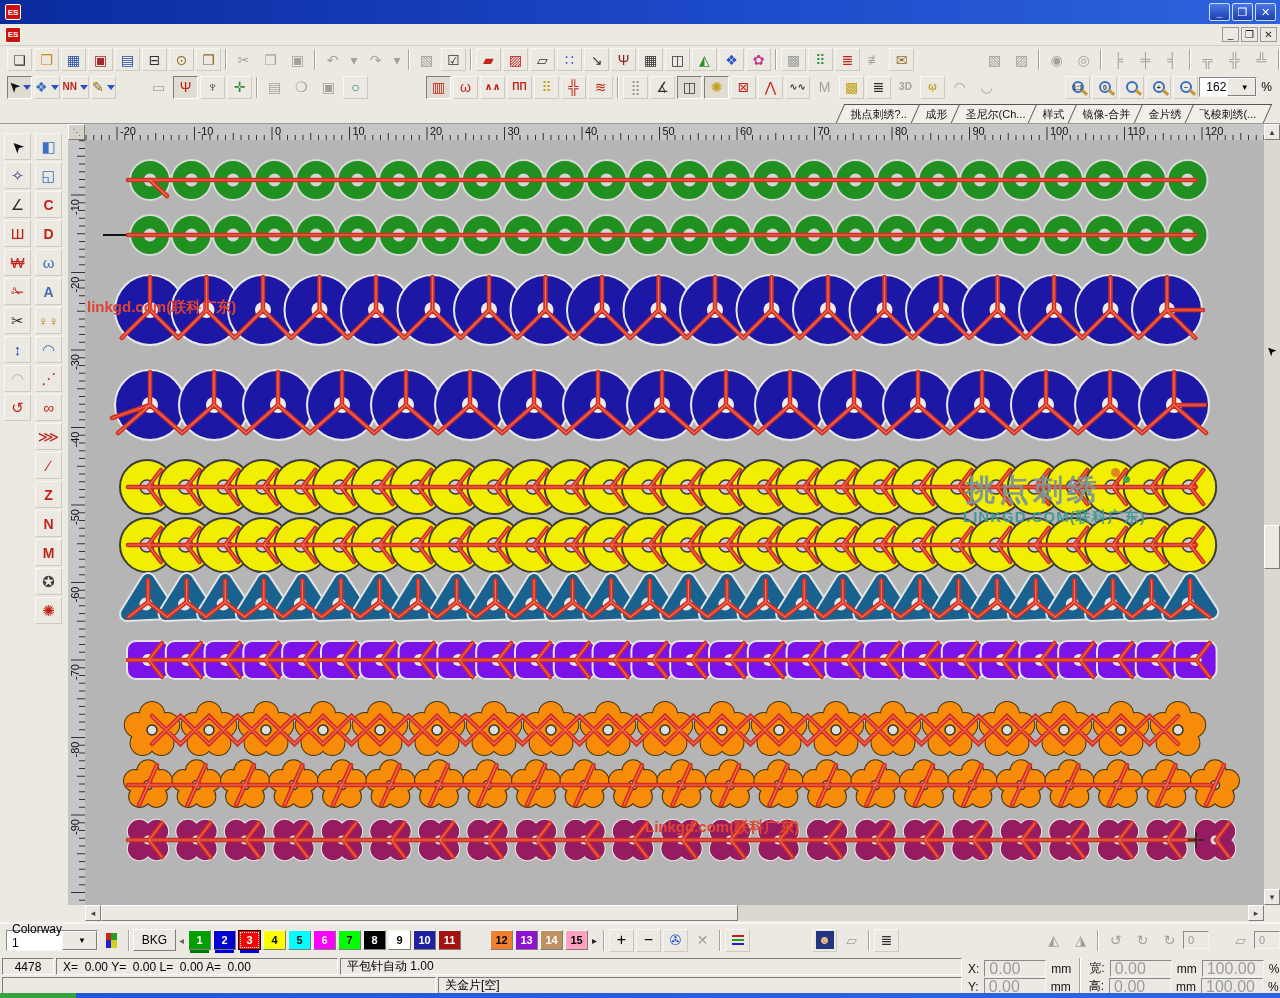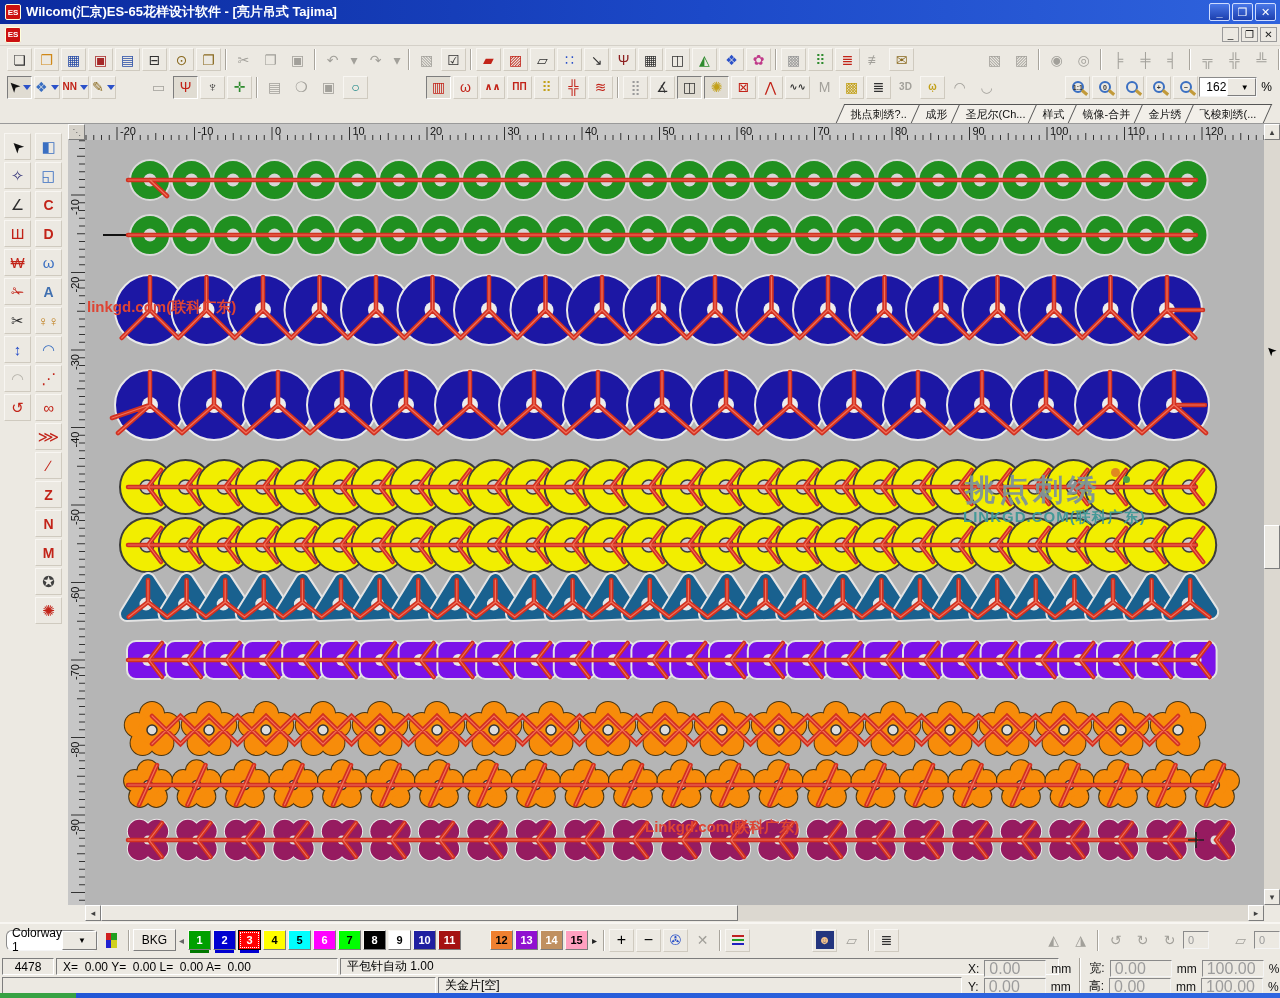--- a/index.html
+++ b/index.html
@@ -75,21 +75,21 @@
   .logo-dot { position:absolute; border-radius:50%; }
 
   
   .sb-track { background:#dcd8d0; }
   .sb-btn { background:#ece9e2; display:flex; align-items:center; justify-content:center;
     font-size:9px; color:#404040; }
   .sb-thumb { background:#ece9e2; }
 
   #palettebar { left:0; top:922px; width:1280px; height:34px; background:#ece9e2;
     border-top:2px solid #f8f6f2; display:flex; align-items:center; font-size:12px; }
-  .combo { width:128px; height:21px; background:#fff; display:flex; align-items:center; margin-left:6px;border-radius:6px; }
+  .combo { width:128px; height:21px; background:#fff; display:flex; align-items:flex-end; margin-left:6px; }
   .combo span { flex:1; padding-left:5px; font-size:12px; }
   .combo .zdd { width:16px; height:19px; background:#ece9e2; display:flex; align-items:center;
     justify-content:center; font-size:8px; border:1px solid; border-color:#fff #7d7d7d #7d7d7d #fff; }
   .cgrid { width:15px; height:15px; display:grid; grid-template-columns:1fr 1fr; margin:0 8px; }
   .cgrid i { display:block; }
   .btn { height:22px; padding:0 8px; display:flex; align-items:center; justify-content:center; font-size:12px; }
   .sw { width:23px; height:20px; display:flex; align-items:center; justify-content:center;
     font-size:11px; font-weight:bold; margin:0 1px; position:relative; flex:none;
     border:1px solid; border-color:#f8f6f2 #7d7d7d #7d7d7d #f8f6f2; }
   .sw .ul { position:absolute; left:1px; right:1px; bottom:-4px; height:3px; }
@@ -109,21 +109,20 @@
 
   #taskbar { left:0; top:993px; width:1280px; height:5px;
     background:linear-gradient(90deg,#37a243 0px,#37a243 76px,#2257d6 76px,#2f66e0 100%); }
   #cursor-arrow { left:1266px; top:344px; font-size:12px; color:#000; z-index:50; }
 </style>
 </head>
 <body>
 
 <div id="titlebar" class="abs">
   <span class="es-icon">ES</span>
-  <span>Wilcom(汇京)ES-65花样设计软件 - [亮片吊式          Tajima]</span>
   <span class="wbtns">
     <span class="wbtn">_</span>
     <span class="wbtn">❐</span>
     <span class="wbtn">✕</span>
   </span>
 </div>
 
 <div id="menubar" class="abs">
   <span class="es-icon">ES</span>
   <span class="wbtns" style="padding-right:3px;">
@@ -2093,21 +2092,21 @@
   <span class="tb dis">↻</span>
   <span class="tinput sunk2">0</span>
   <span class="tbsp" style="width:18px;"></span>
   <span class="tb dis">▱</span>
   <span class="tinput sunk2">0</span>
 </div>
 
 <div id="statusbar" class="abs">
   <div class="scell sunken" style="left:2px;top:2px;width:52px;justify-content:center;">4478</div>
   <div class="scell sunken" style="left:56px;top:2px;width:282px;">X=  0.00 Y=  0.00 L=  0.00 A=  0.00</div>
-  <div class="scell sunken" style="left:340px;top:2px;width:719px;">平包针自动 1.00</div>
+  <div class="scell sunken" style="left:340px;top:2px;width:622px;">平包针自动 1.00</div>
   <div class="scell sunken" style="left:2px;top:21px;width:434px;"></div>
   <div class="scell sunken" style="left:438px;top:21px;width:524px;">关金片[空]</div>
 
   <div class="srow" style="left:968px;top:2px;">
     <span class="slbl">X:</span>
     <span class="sfield sunk2">0.00</span>
     <span class="slbl">mm</span>
     <span class="tbsep"></span>
     <span class="slbl">宽:</span>
     <span class="sfield sunk2">0.00</span>

